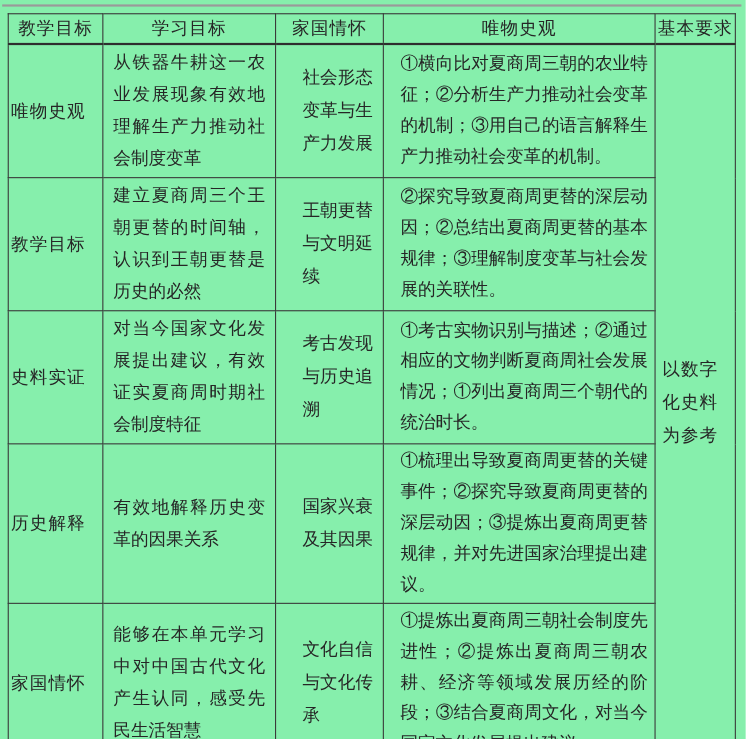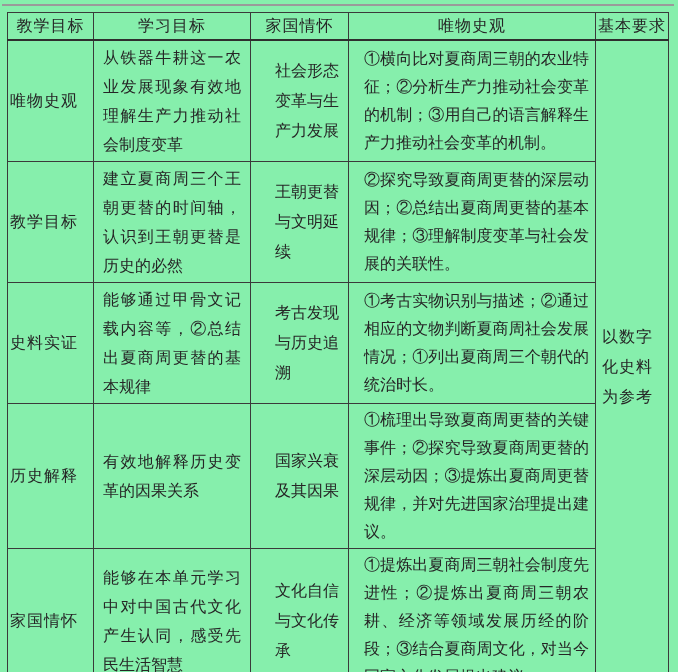--- a/index.html
+++ b/index.html
@@ -117,21 +117,21 @@
         <td class="c5" rowspan="5">以数字化史料为参考</td>
       </tr>
       <tr class="r2">
         <td class="c1">教学目标</td>
         <td class="c2">建立夏商周三个王朝更替的时间轴，认识到王朝更替是历史的必然</td>
         <td class="c3">王朝更替与文明延续</td>
         <td class="c4">②探究导致夏商周更替的深层动因；②总结出夏商周更替的基本规律；③理解制度变革与社会发展的关联性。</td>
       </tr>
       <tr class="r3">
         <td class="c1">史料实证</td>
-        <td class="c2">能够通过甲骨文记载内容等，②总结出夏商周更替的基本规律</td>
+        <td class="c2">对当今国家文化发展提出建议，有效证实夏商周时期社会制度特征</td>
         <td class="c3">考古发现与历史追溯</td>
         <td class="c4">①考古实物识别与描述；②通过相应的文物判断夏商周社会发展情况；①列出夏商周三个朝代的统治时长。</td>
       </tr>
       <tr class="r4">
         <td class="c1">历史解释</td>
         <td class="c2">有效地解释历史变革的因果关系</td>
         <td class="c3">国家兴衰及其因果</td>
         <td class="c4">①梳理出导致夏商周更替的关键事件；②探究导致夏商周更替的深层动因；③提炼出夏商周更替规律，并对先进国家治理提出建议。</td>
       </tr>
       <tr class="r5">

